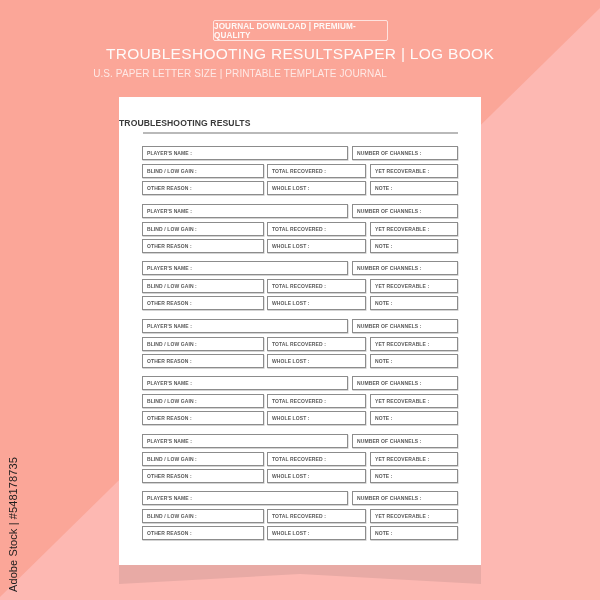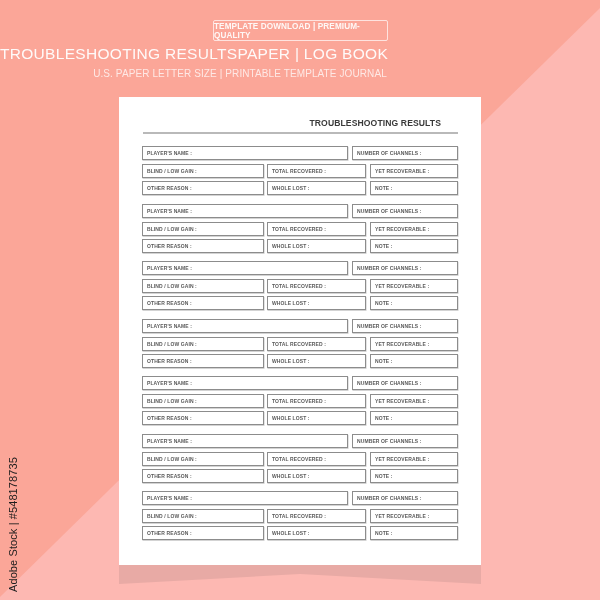--- a/index.html
+++ b/index.html
@@ -17,40 +17,40 @@
   .badge {
     position: absolute; left: 213px; top: 20px; width: 175px; height: 21px;
     border: 1px solid rgba(255,255,255,0.75);
     border-radius: 2px;
     color: #fff; font-size: 8.2px; font-weight: bold;
     display: flex; align-items: center; justify-content: center;
     letter-spacing: 0.1px; opacity: 0.92;
   }
   .hero-title {
     position: absolute; left: 0; width: 600px; top: 45px;
-    text-align: left; color: #fff; font-size: 15.5px; letter-spacing: 0.3px;
+    text-align: center; color: #fff; font-size: 15.5px; letter-spacing: 0.3px;
     opacity: 0.95;
   }
   .hero-sub {
     position: absolute; left: 0; width: 480px; top: 68px;
     text-align: center; color: #fff; font-size: 10px; opacity: 0.75;
     letter-spacing: 0.1px;
   }
   .shadow {
     position: absolute; left: 119px; top: 562px; width: 362px; height: 22px;
     background: #e8aaa5;
     clip-path: polygon(0 0, 100% 0, 100% 100%, 50% 55%, 0 100%);
   }
   .paper {
     position: absolute; left: 119px; top: 97px; width: 362px; height: 468px;
     background: #ffffff;
   }
   .doc-title {
     position: absolute; left: 0; width: 322px; top: 21px;
-    text-align: right; font-size: 8.6px; font-weight: bold; color: #3a3a3a;
+    text-align: left; font-size: 8.6px; font-weight: bold; color: #3a3a3a;
     letter-spacing: 0.1px;
   }
   .divider {
     position: absolute; left: 24px; width: 315px; top: 35px;
     height: 1.5px; background: #b9b9b9;
   }
   .group { position: absolute; left: 23px; width: 317px; height: 50px; }
   .field {
     position: absolute; height: 14px;
     border: 1.3px solid #8c8c8c;
@@ -74,21 +74,21 @@
     transform: rotate(-90deg); transform-origin: 0 0;
     font-size: 11px; color: #1d1d1d; white-space: nowrap;
     letter-spacing: 0.1px;
   }
 </style>
 </head>
 <body>
 
 <div class="bg-light"></div>
 
-<div class="badge">TEMPLATE DOWNLOAD | PREMIUM-QUALITY</div>
+<div class="badge">JOURNAL DOWNLOAD | PREMIUM-QUALITY</div>
 <div class="hero-title">TROUBLESHOOTING RESULTSPAPER | LOG BOOK</div>
 <div class="hero-sub">U.S. PAPER LETTER SIZE | PRINTABLE TEMPLATE JOURNAL</div>
 
 <div class="shadow"></div>
 
 <div class="paper">
   <div class="doc-title">TROUBLESHOOTING RESULTS</div>
   <div class="divider"></div>
 
   <div id="groups">

